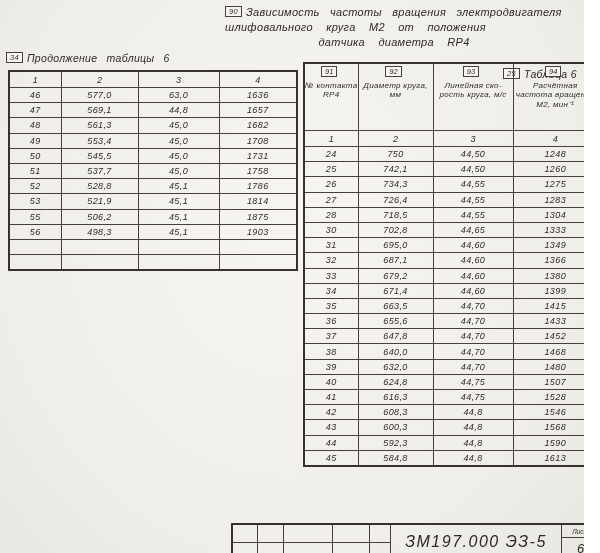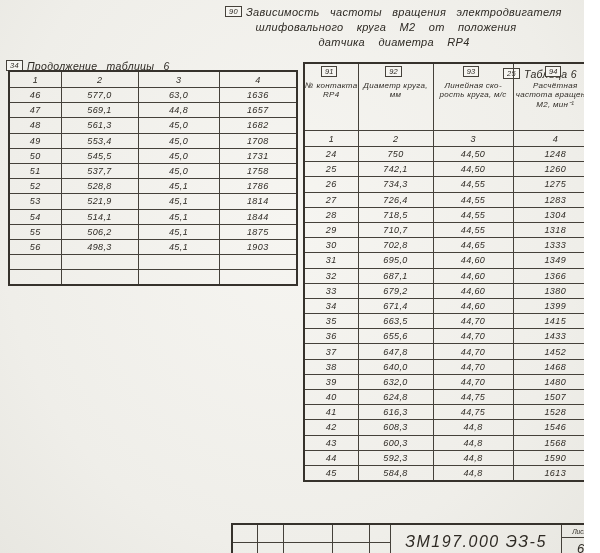--- a/index.html
+++ b/index.html
@@ -12,25 +12,25 @@
   }
   .hand{font-style:italic;letter-spacing:.3px;}
   .refbox{
     display:inline-block;border:1px solid #45413a;padding:0 3px;
     font-size:7.5px;font-style:italic;line-height:9px;vertical-align:2px;
     background:#f6f5f1;margin-right:4px;
   }
   
   .doc-title{position:absolute;left:225px;top:5px;width:374px;font-size:11px;line-height:15px;}
   .doc-title .l1{white-space:nowrap;word-spacing:7px;}
-  .doc-title .l2{text-align:center;word-spacing:10px;padding-right:52px;}
+  .doc-title .l2{word-spacing:10px;padding-right:52px;}
   .doc-title .l3{text-align:center;word-spacing:10px;padding-right:36px;}
   
   .cap{position:absolute;font-size:10.5px;white-space:nowrap;}
-  .cap-left{left:6px;top:60px;word-spacing:6px;}
+  .cap-left{left:6px;top:52px;word-spacing:6px;}
   .cap-right{left:503px;top:68px;}
   
   table{border-collapse:collapse;table-layout:fixed;}
   td,th{border:1px solid #45413a;text-align:center;vertical-align:middle;
         font-weight:normal;padding:0;overflow:hidden;}
   .tbl{position:absolute;background:transparent;}
   .tbl-left{left:8px;top:70px;width:288px;border:2px solid #36322c;}
   .tbl-right{left:303px;top:62px;width:294px;border:2px solid #36322c;}
   .numrow td{height:15px;font-size:9px;font-style:italic;}
   .datarow td{height:14.2px;font-size:9px;font-style:italic;letter-spacing:.4px;}
@@ -144,26 +144,20 @@
           <td>1786</td>
         </tr>
 
         <tr class="datarow">
           <td>53</td>
           <td>521,9</td>
           <td>45,1</td>
           <td>1814</td>
         </tr>
 
-        <tr class="datarow">
-          <td>54</td>
-          <td>514,1</td>
-          <td>45,1</td>
-          <td>1844</td>
-        </tr>
 
         <tr class="datarow">
           <td>55</td>
           <td>506,2</td>
           <td>45,1</td>
           <td>1875</td>
         </tr>
 
         <tr class="datarow">
           <td>56</td>
@@ -251,26 +245,20 @@
           <td>1283</td>
         </tr>
 
         <tr class="datarow">
           <td>28</td>
           <td>718,5</td>
           <td>44,55</td>
           <td>1304</td>
         </tr>
 
-        <tr class="datarow">
-          <td>29</td>
-          <td>710,7</td>
-          <td>44,55</td>
-          <td>1318</td>
-        </tr>
 
         <tr class="datarow">
           <td>30</td>
           <td>702,8</td>
           <td>44,65</td>
           <td>1333</td>
         </tr>
 
         <tr class="datarow">
           <td>31</td>

